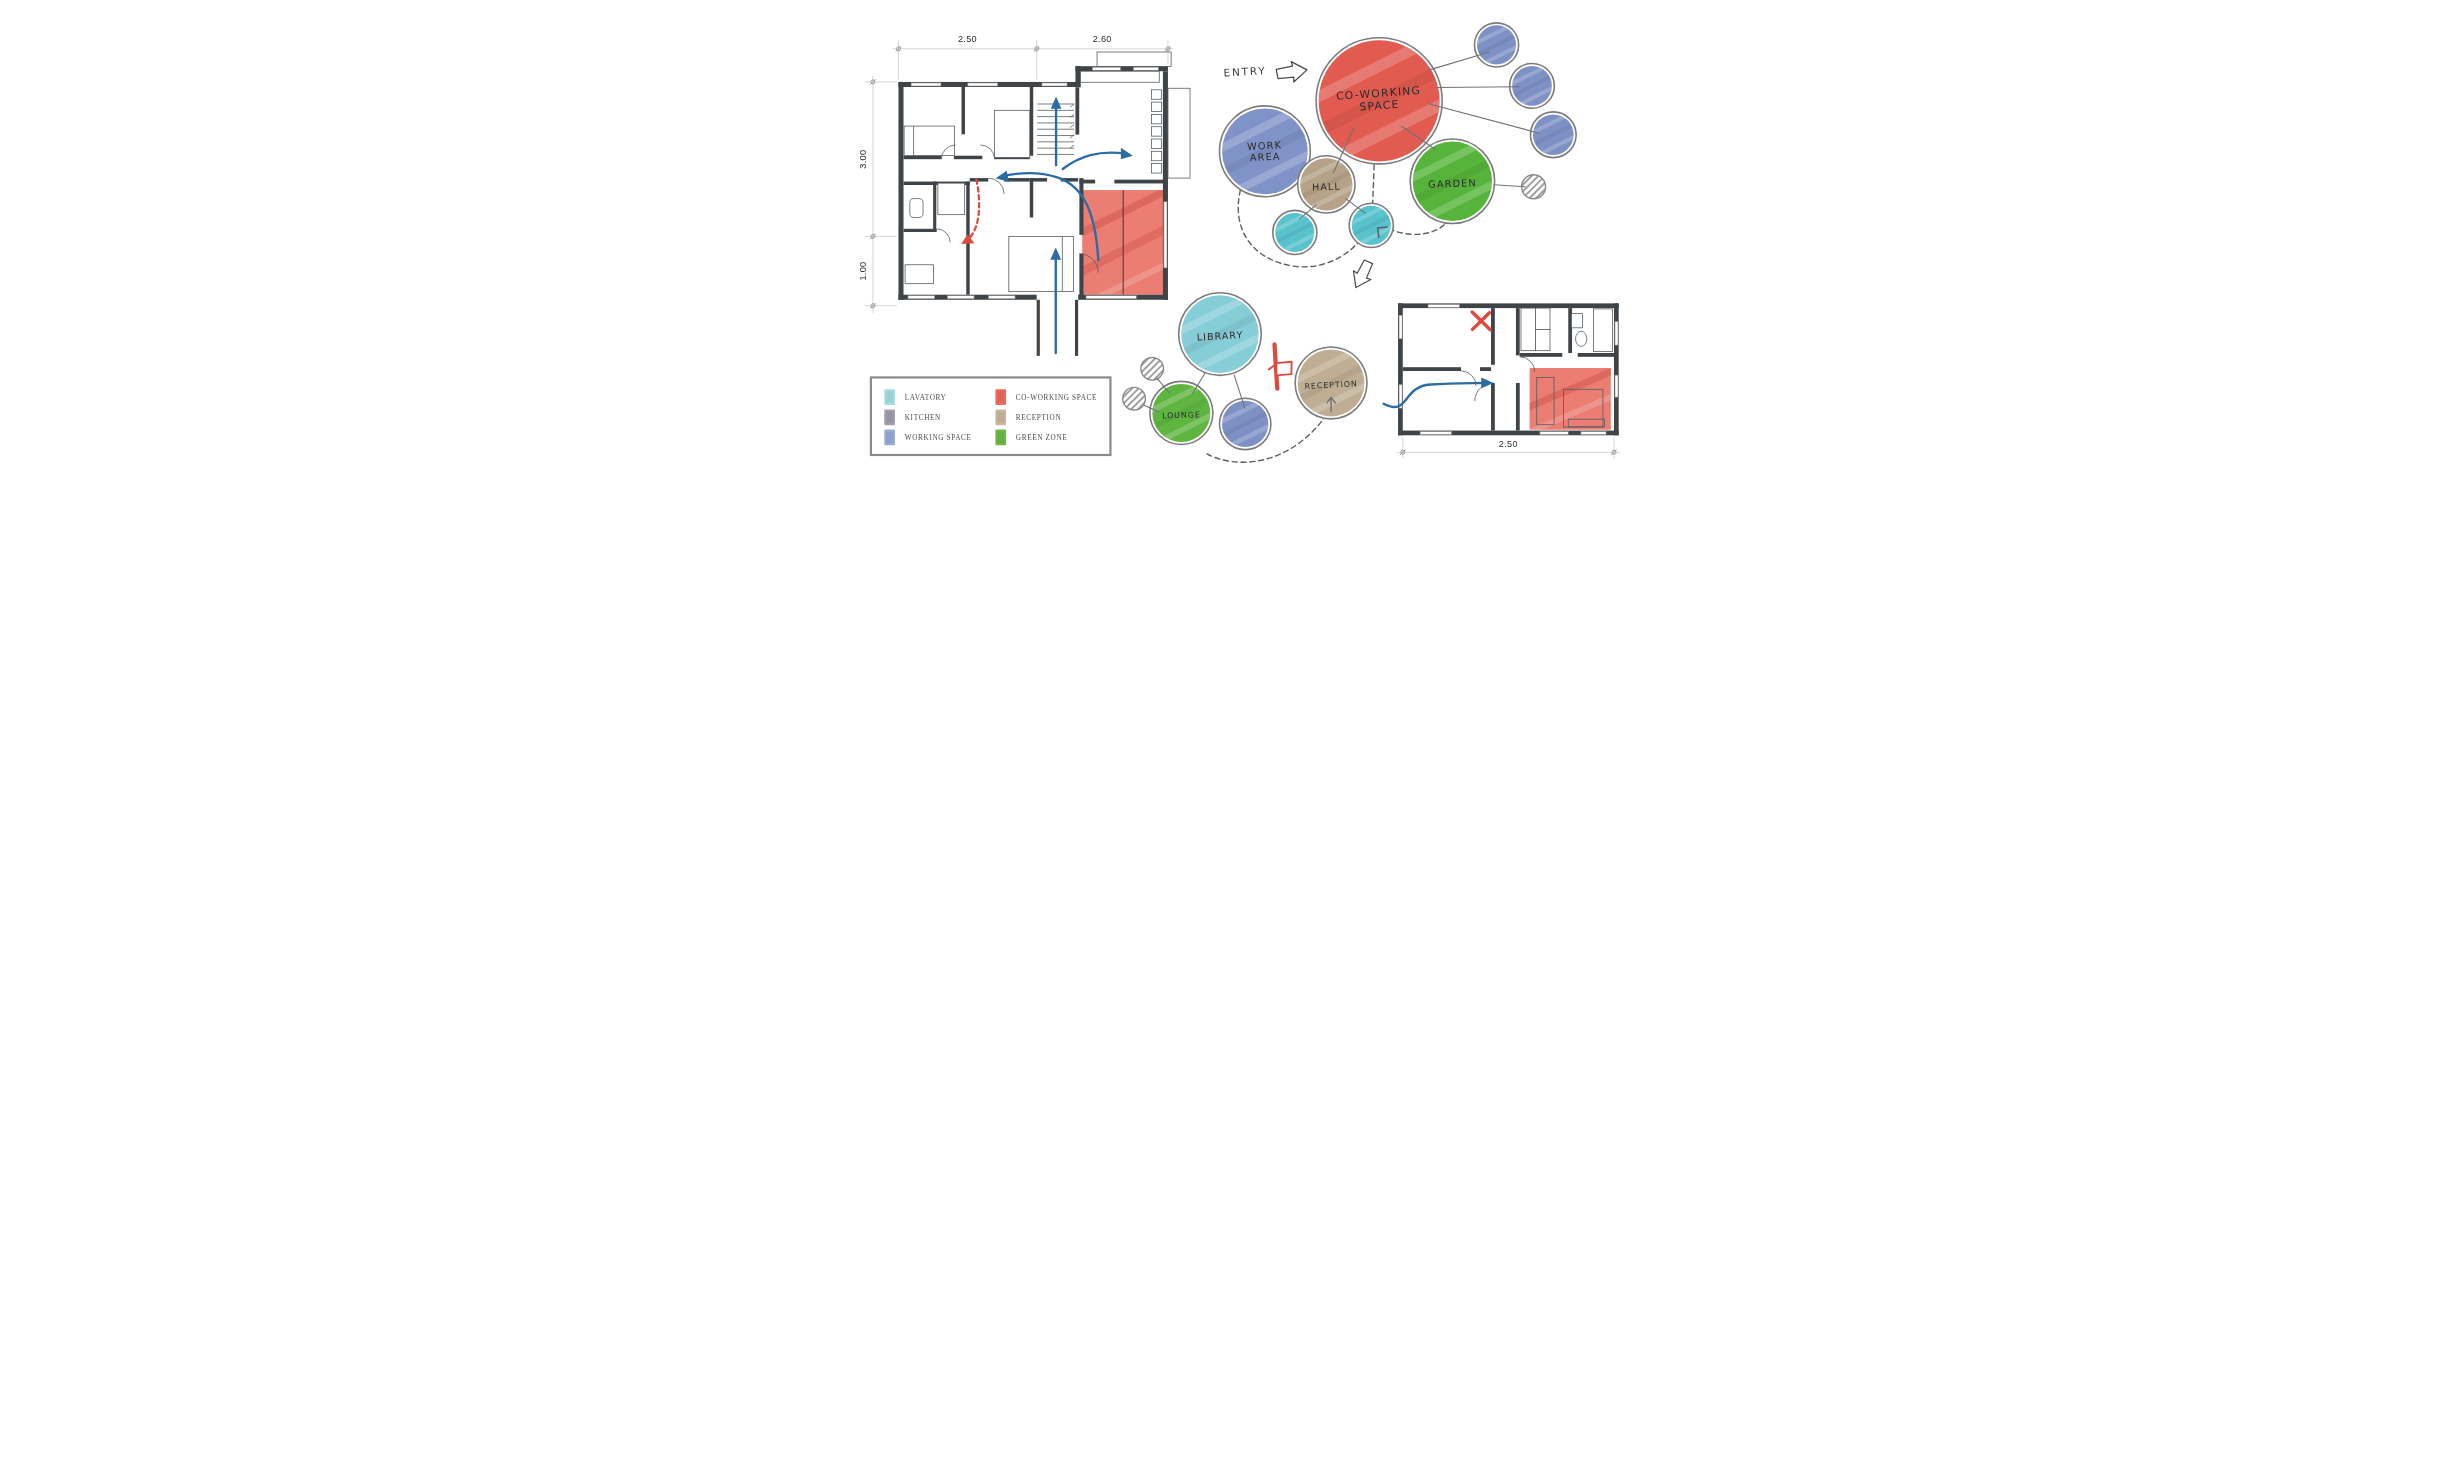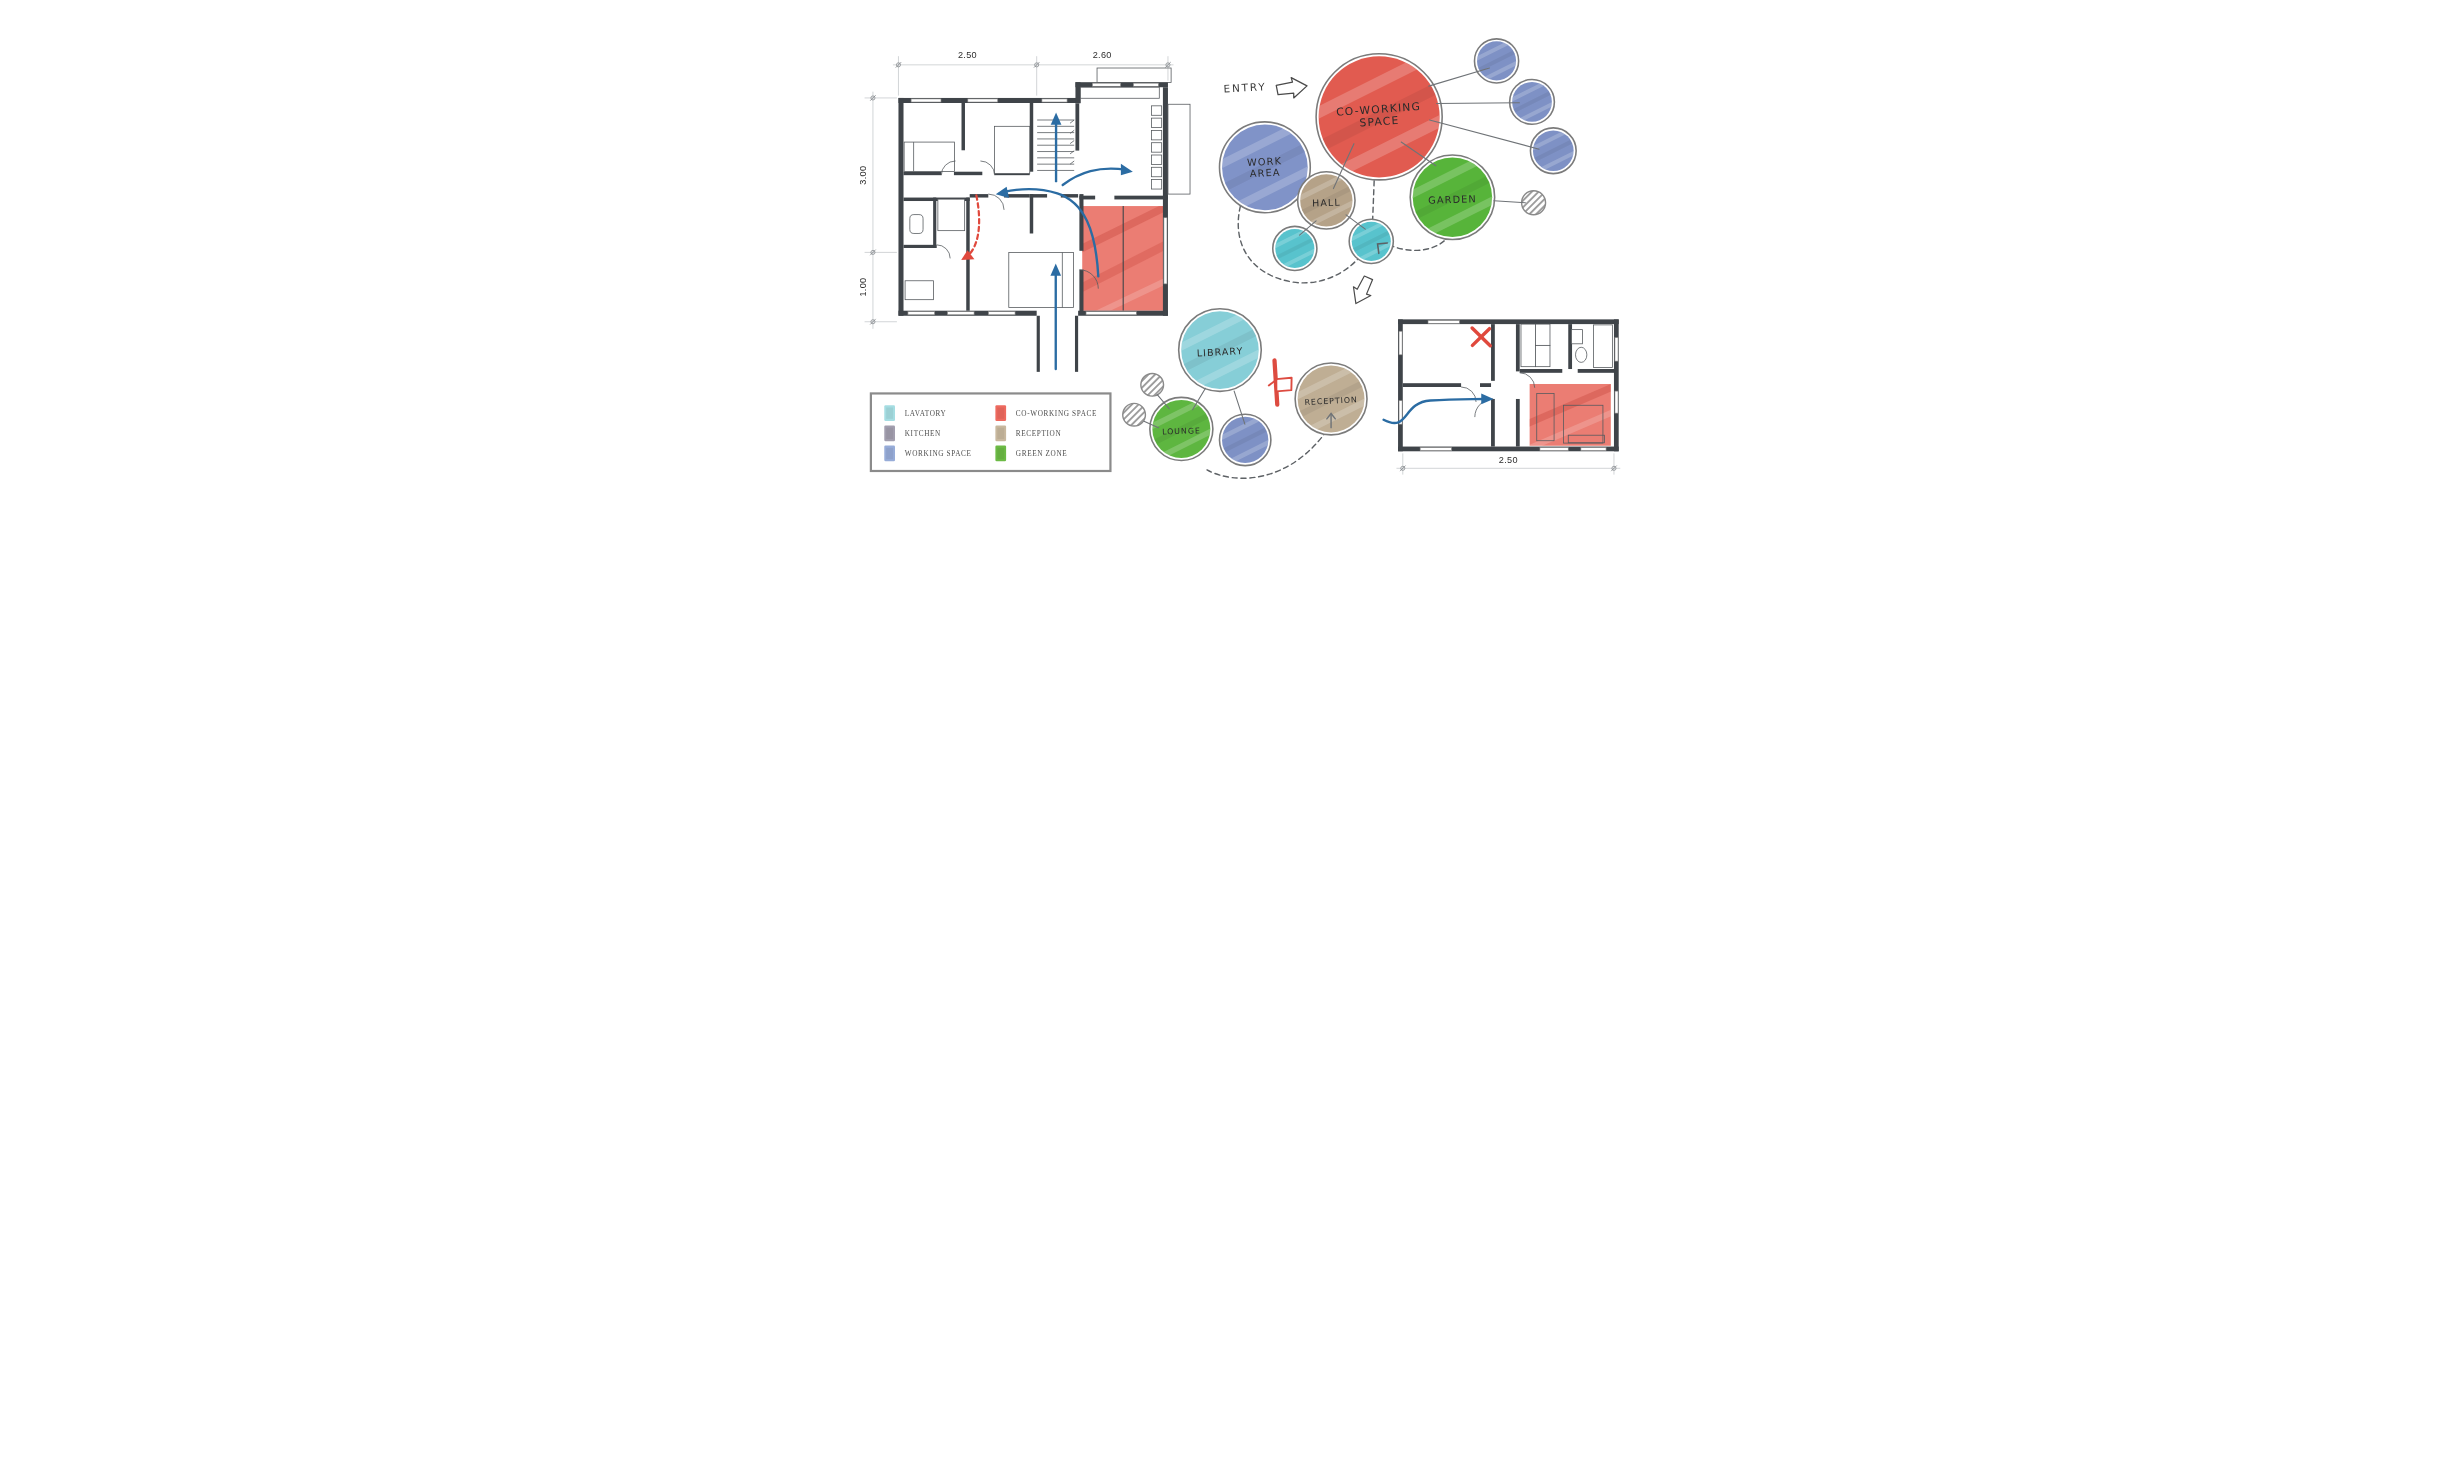--- a/index.html
+++ b/index.html
@@ -1,16 +1,16 @@
 <!DOCTYPE html>
 <html style="font-size:7.9px"><head>
 <meta charset="utf-8">
 <style>
   html,body{margin:0;padding:0;background:#ffffff;}
-  .stage{width:100%;max-width:788px;margin:16px auto;}
+  .stage{width:100%;max-width:788px;margin:0 auto;}
   svg{display:block;width:100%;height:auto;background:#ffffff;}
   text{user-select:none;}
   .hand{font-family:"DejaVu Sans",sans-serif;fill:#2b2b2b;}
   .entry{font-family:"DejaVu Sans",sans-serif;fill:#3a3a3a;font-size:66px;letter-spacing:12px;}
   .dim{font-family:"Liberation Sans",sans-serif;fill:#2d2d2d;font-size:58px;letter-spacing:2px;}
   .leg{font-family:"Liberation Serif",serif;fill:#4f4f4f;font-size:46px;letter-spacing:4px;}
   .wall{fill:#3f4449;}
   .thin{stroke:#565a5e;stroke-width:5;fill:#ffffff;}
   .thinl{stroke:#565a5e;stroke-width:5;fill:none;}
   .win{fill:#ffffff;stroke:#7b7b7b;stroke-width:4;}

